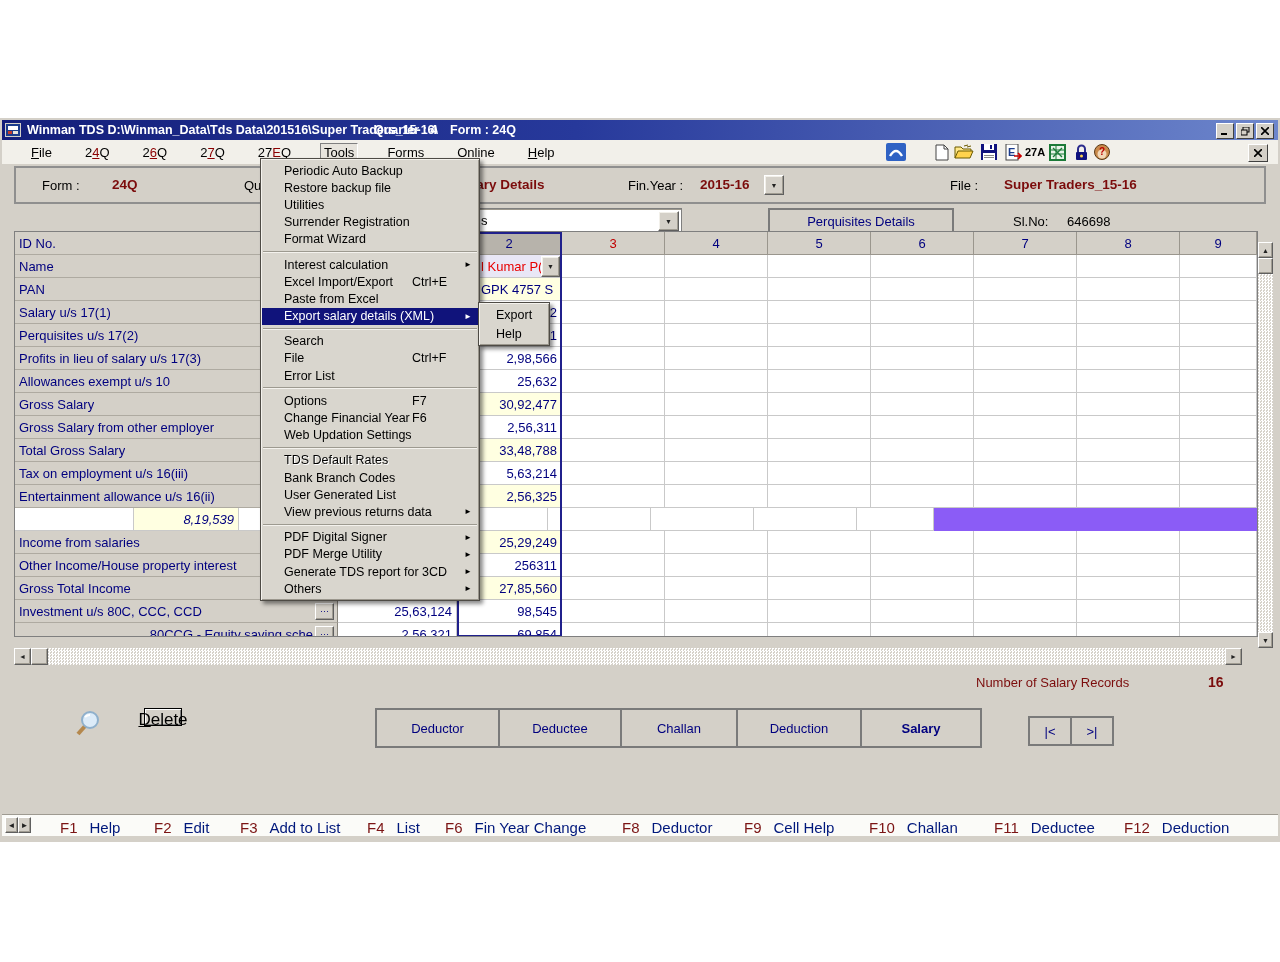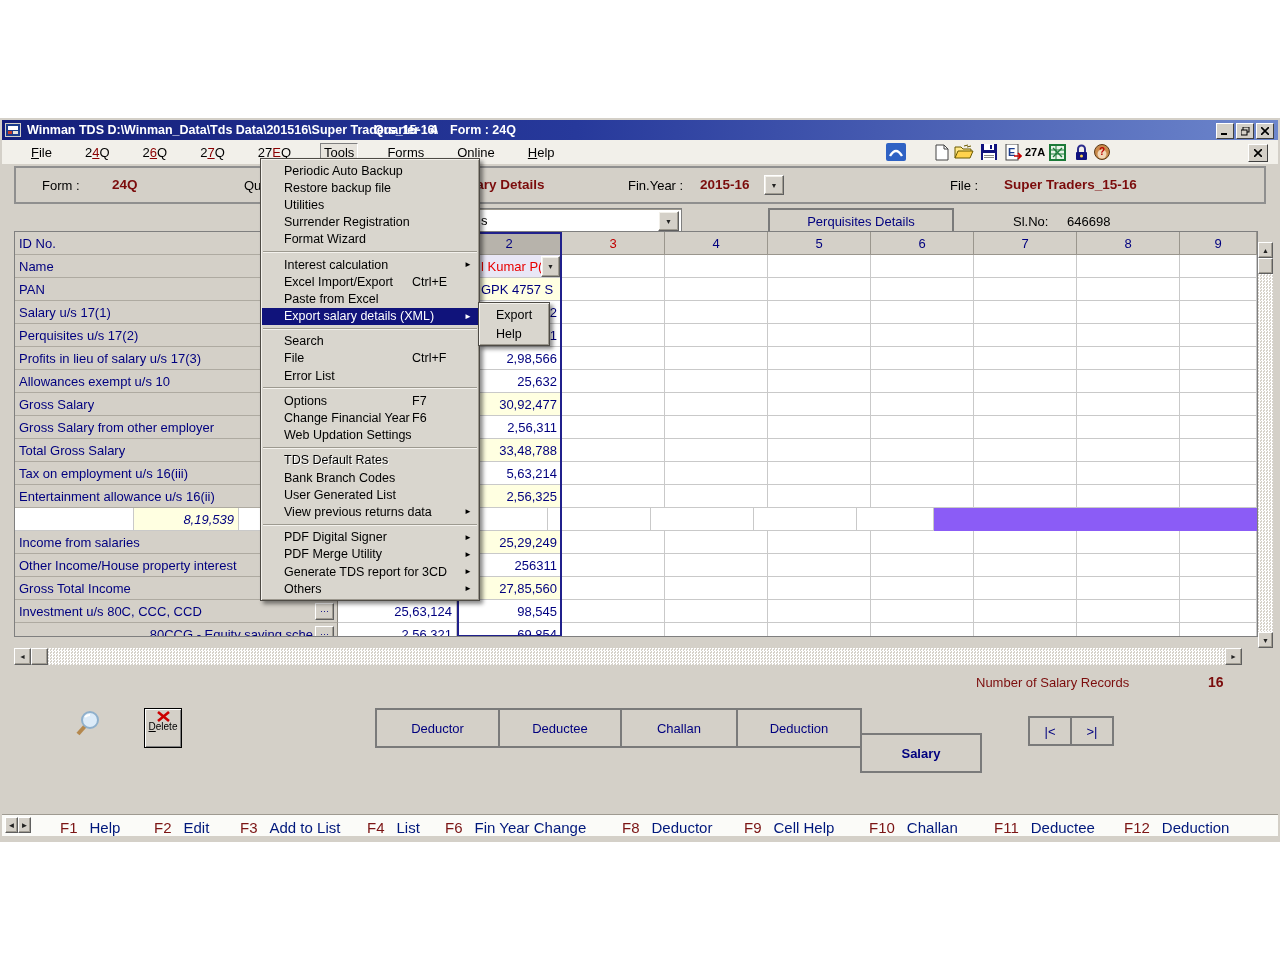--- a/index.html
+++ b/index.html
@@ -84,23 +84,23 @@
   .hsb{position:absolute;left:14px;top:530px;width:1244px;height:17px;display:flex}
   .hsb .sbtn{width:17px;height:17px}
   .hsb-thumb{width:26px;height:17px}
   .hsb-track{flex:1;height:17px}
   .hsb-corner{width:16px;height:17px;background:#d4d0c8}
 
   
   .records-label{position:absolute;left:976px;top:557px;font-size:13px;color:#7b0c0c}
   .records-value{position:absolute;left:1208px;top:556px;font-size:14px;color:#7b0c0c;font-weight:bold}
   .magnifier{position:absolute;left:72px;top:592px}
-  .delete-btn{position:absolute;left:144px;top:590px;width:38px;height:40px;background:#d4d0c8;border:1px solid #000;
+  .delete-btn{position:absolute;left:144px;top:590px;width:38px;height:18px;background:#d4d0c8;border:1px solid #000;
     box-shadow:inset 1px 1px 0 #fff,inset -1px -1px 0 #7f7f7f;display:flex;flex-direction:column;align-items:center;
-    font-size:10px;color:#000;padding-top:2px;box-sizing:border-box}
+    font-size:17px;color:#000;padding-top:2px;box-sizing:border-box}
   .delete-btn .dl{margin-top:-1px}
   .tabs{position:absolute;left:375px;top:590px;display:flex}
   .tab{width:125px;height:40px}
   .tab+.tab{margin-left:-2px}
   .tab.active{font-weight:bold}
   .navs{position:absolute;left:1028px;top:598px;display:flex}
   .nav-btn{width:44px;height:30px;font-size:13px}
   .nav-btn+.nav-btn{margin-left:-2px}
 
   
@@ -551,21 +551,21 @@
     <svg width="13" height="11" viewBox="0 0 13 11">
         <path d="M1 1 L12 10 M12 1 L1 10" stroke="#cc0000" stroke-width="2.6"></path>
       </svg>
     <span class="dl"><span style="text-decoration:underline">D</span><span>elete</span></span>
   </div>
   <div class="tabs">
       <div class="flat-btn tab" style="width: 125px;">Deductor</div>
       <div class="flat-btn tab" style="width: 124px;">Deductee</div>
       <div class="flat-btn tab" style="width: 118px;">Challan</div>
       <div class="flat-btn tab" style="width: 126px;">Deduction</div>
-      <div class="flat-btn tab active" style="width: 122px; margin-top: 25px;">Salary</div>
+      <div class="flat-btn tab active" style="width: 122px;">Salary</div>
     </div>
   <div class="navs">
     <div class="flat-btn nav-btn">|&lt;</div>
     <div class="flat-btn nav-btn">&gt;|</div>
   </div>
 
   <div class="statusbar">
     <span class="sb-arrows">
       <span class="sbtn sb-ar">◄</span>
       <span class="sbtn sb-ar">►</span>

